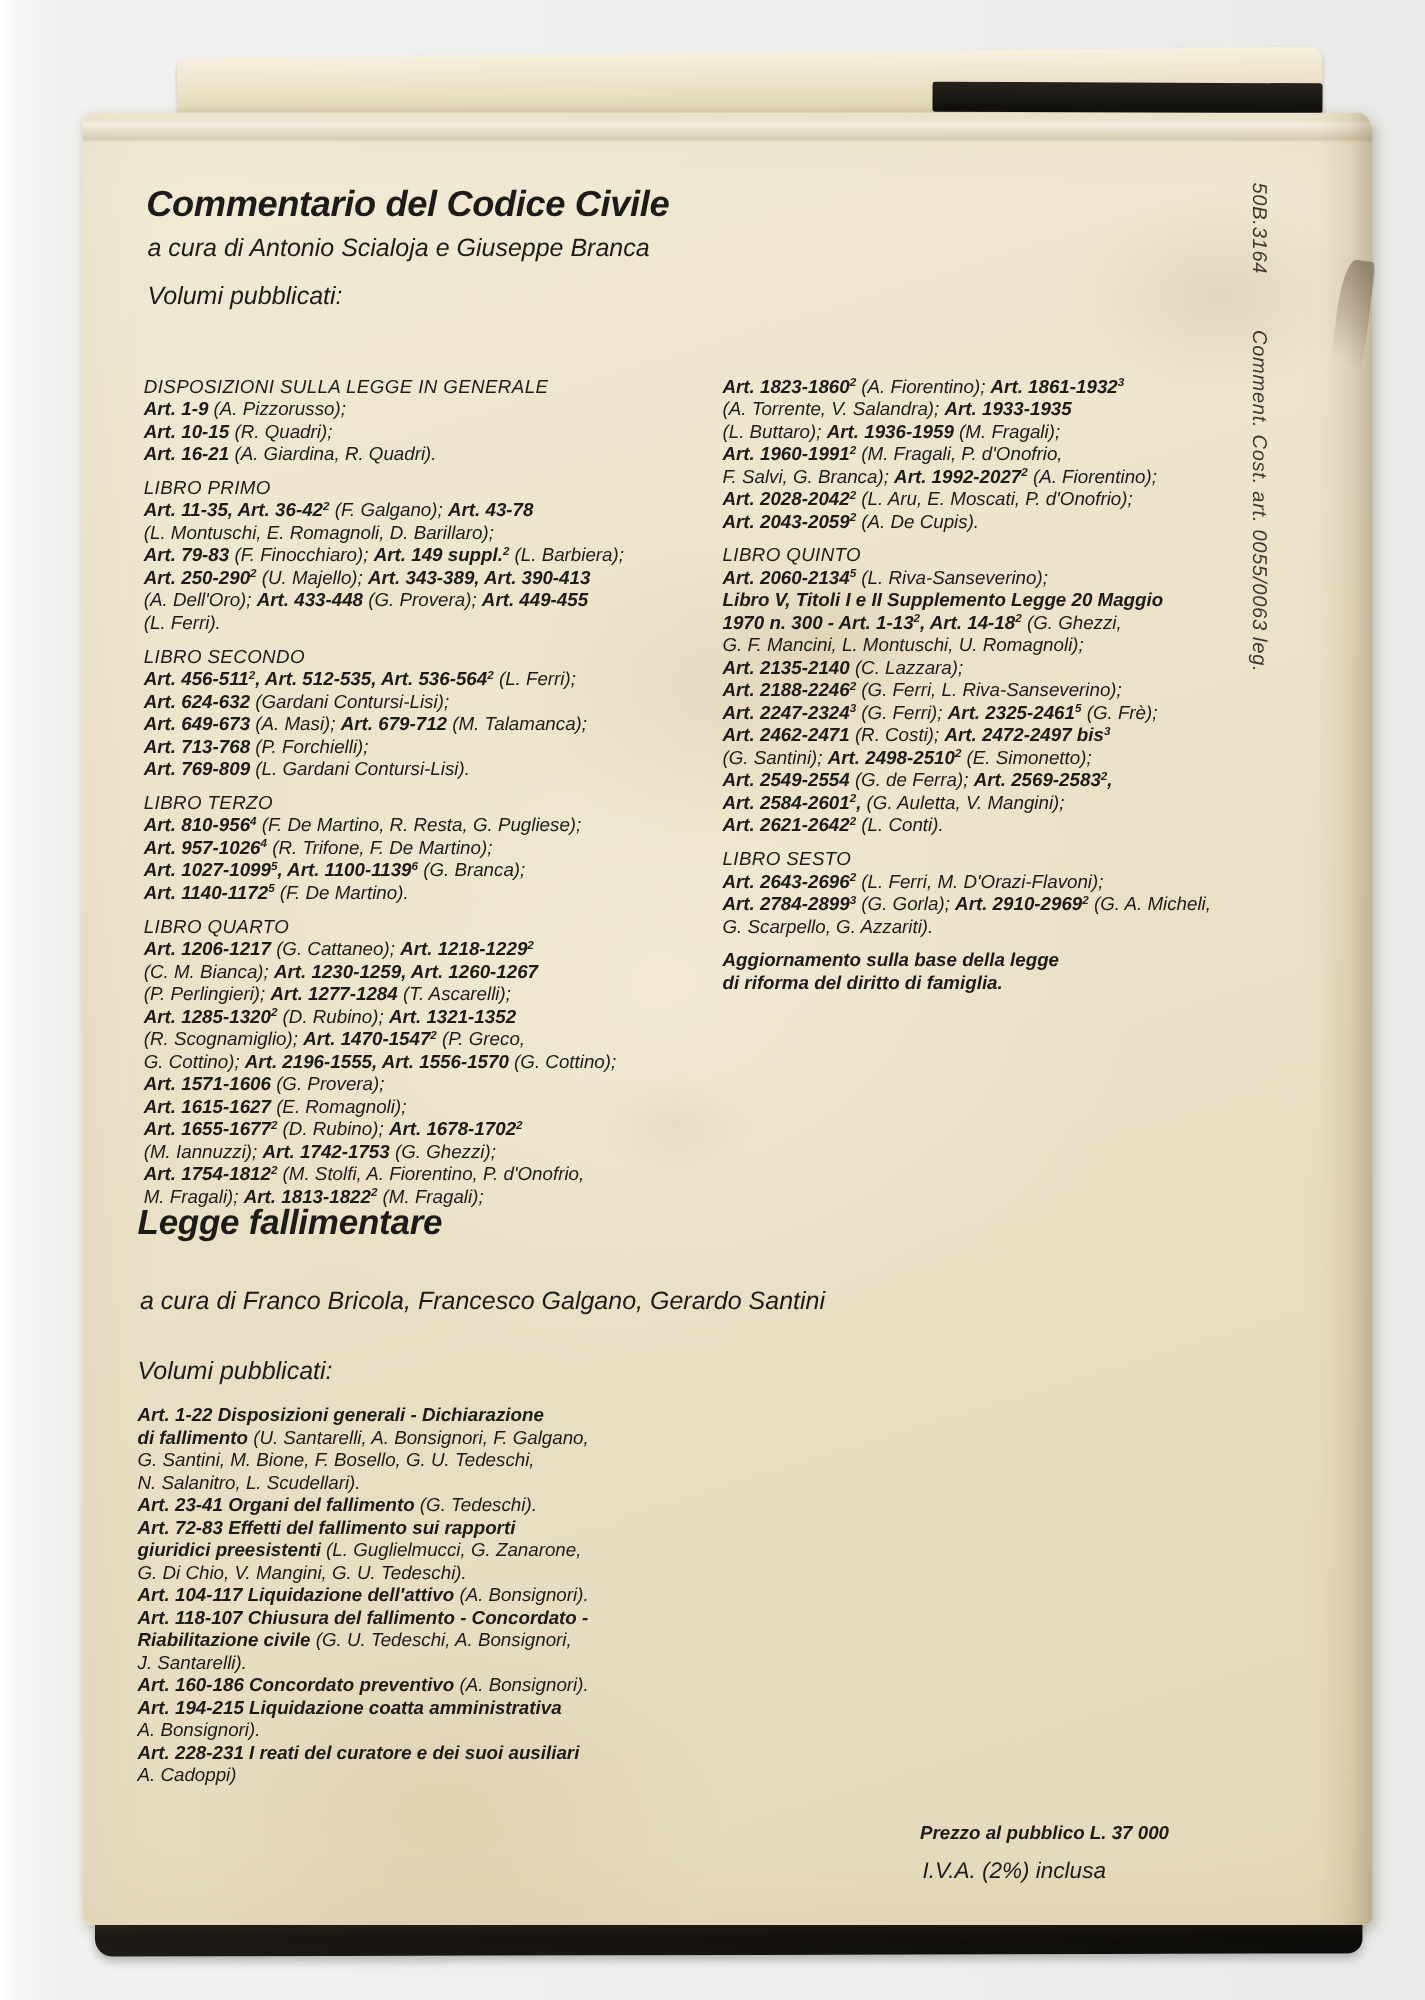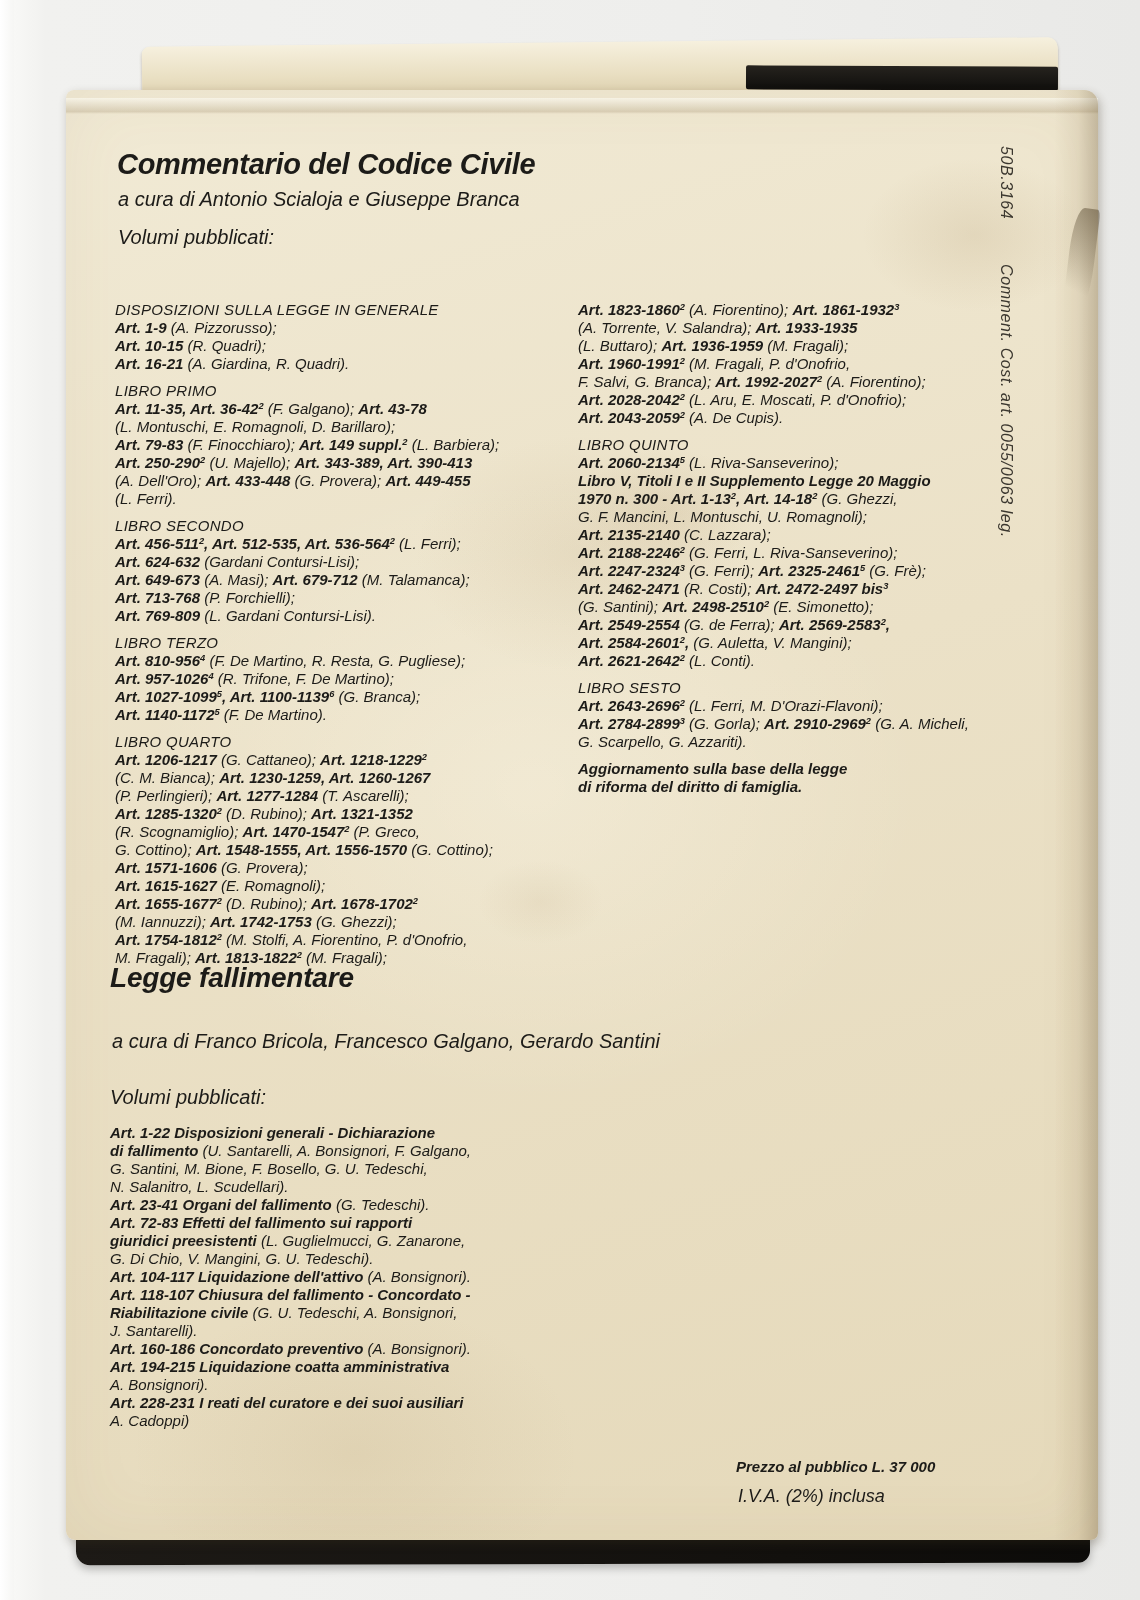--- a/index.html
+++ b/index.html
@@ -137,21 +137,21 @@
         </div>
     </div>
     <div class="block">
       <div class="block-heading">LIBRO QUARTO</div>
       <div>
           <div class="tline"><span class="b">Art. 1206-1217</span><span> (G. Cattaneo); </span><span class="b">Art. 1218-1229</span><sup class="b">2</sup></div>
           <div class="tline"><span>(C. M. Bianca); </span><span class="b">Art. 1230-1259, Art. 1260-1267</span></div>
           <div class="tline"><span>(P. Perlingieri); </span><span class="b">Art. 1277-1284</span><span> (T. Ascarelli);</span></div>
           <div class="tline"><span class="b">Art. 1285-1320</span><sup class="b">2</sup><span> (D. Rubino); </span><span class="b">Art. 1321-1352</span></div>
           <div class="tline"><span>(R. Scognamiglio); </span><span class="b">Art. 1470-1547</span><sup class="b">2</sup><span> (P. Greco,</span></div>
-          <div class="tline"><span>G. Cottino); </span><span class="b">Art. 1548-1555, Art. 1556-1570</span><span> (G. Cottino);</span></div>
+          <div class="tline"><span>G. Cottino); </span><span class="b">Art. 2196-1555, Art. 1556-1570</span><span> (G. Cottino);</span></div>
           <div class="tline"><span class="b">Art. 1571-1606</span><span> (G. Provera);</span></div>
           <div class="tline"><span class="b">Art. 1615-1627</span><span> (E. Romagnoli);</span></div>
           <div class="tline"><span class="b">Art. 1655-1677</span><sup class="b">2</sup><span> (D. Rubino); </span><span class="b">Art. 1678-1702</span><sup class="b">2</sup></div>
           <div class="tline"><span>(M. Iannuzzi); </span><span class="b">Art. 1742-1753</span><span> (G. Ghezzi);</span></div>
           <div class="tline"><span class="b">Art. 1754-1812</span><sup class="b">2</sup><span> (M. Stolfi, A. Fiorentino, P. d'Onofrio,</span></div>
           <div class="tline"><span>M. Fragali); </span><span class="b">Art. 1813-1822</span><sup class="b">2</sup><span> (M. Fragali);</span></div>
         </div>
     </div>
   </div>
 

